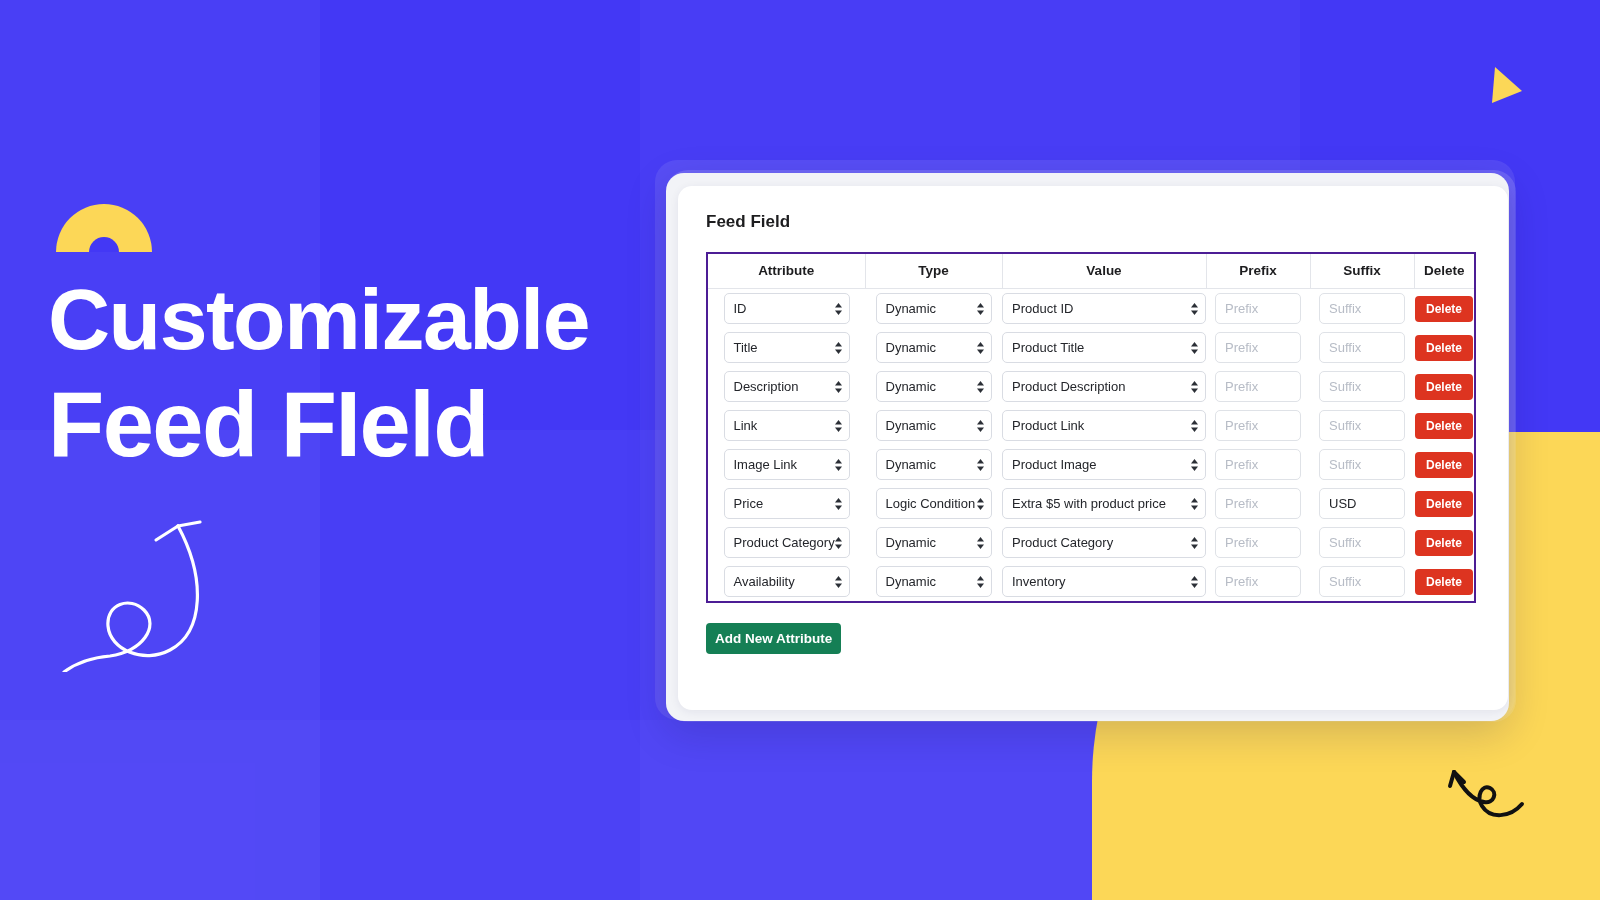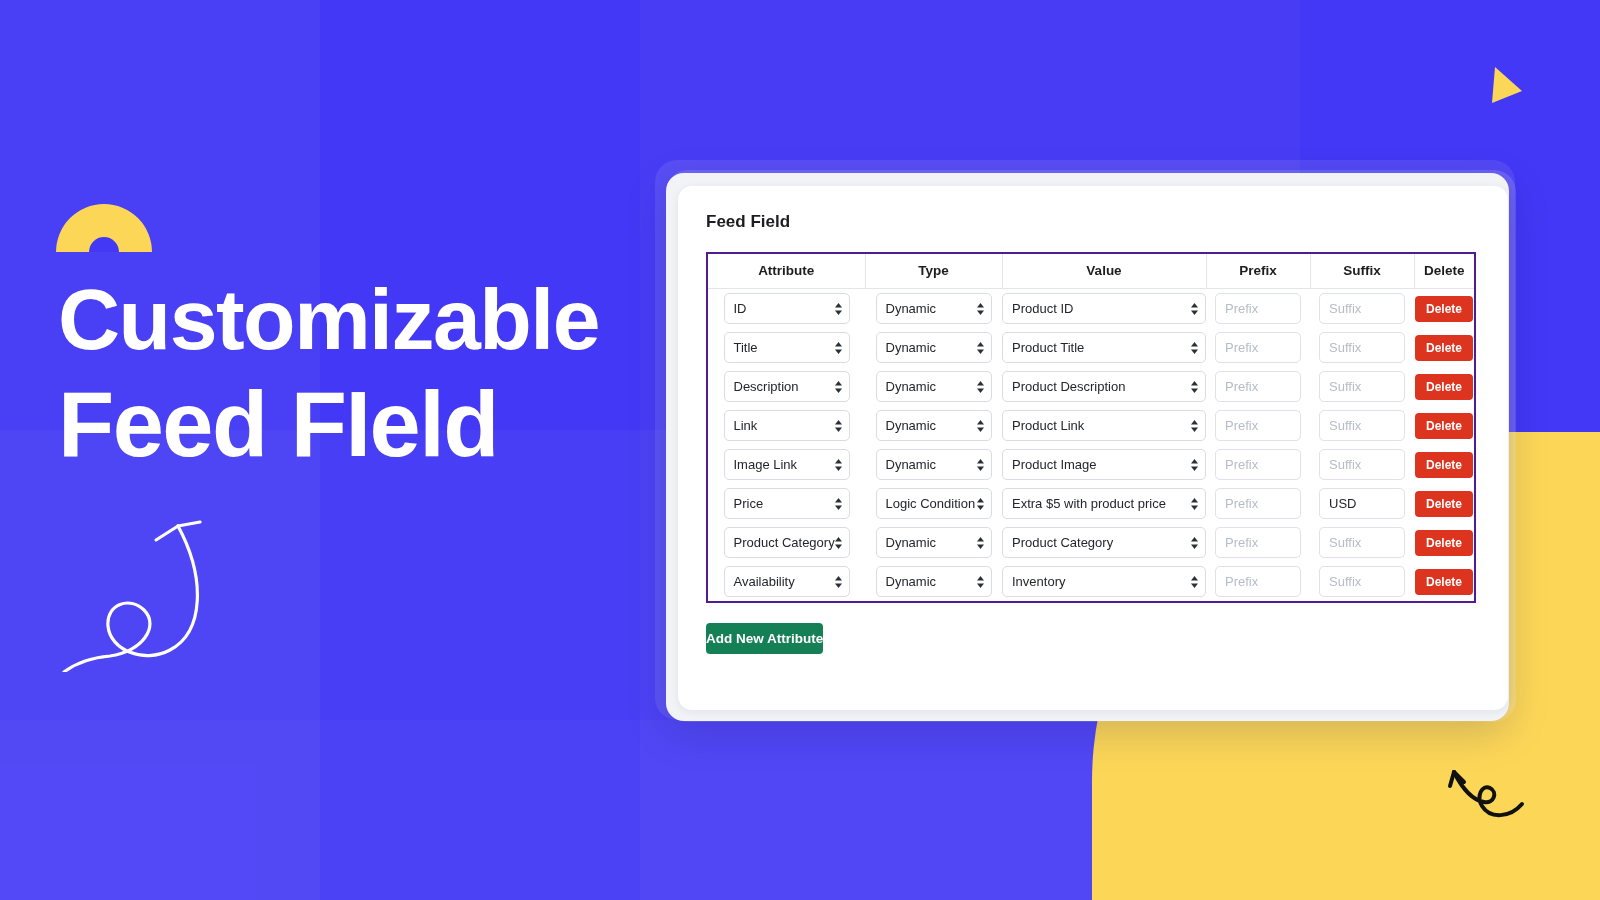--- a/index.html
+++ b/index.html
@@ -68,21 +68,21 @@
     width: 44px; height: 44px;
   }
 
   
   .swirl-white { position: absolute; left: 52px; top: 492px; width: 180px; height: 180px; }
   .swirl-black { position: absolute; left: 1442px; top: 762px; width: 90px; height: 62px; }
 
   
   .headline {
     position: absolute;
-    left: 58px; top: 268px;
+    left: 48px; top: 268px;
     color: #ffffff;
     font-weight: 700;
     letter-spacing: -1.5px;
   }
   .headline .l1 { font-size: 86px; line-height: 102px; display:block; }
   .headline .l2 { font-size: 92px; line-height: 108px; display:block; }
 
   
   .stack-back-2 {
     position: absolute;
@@ -203,21 +203,21 @@
     font-family: "Liberation Sans", sans-serif;
   }
   .btn-add {
     margin-top: 20px;
     background: #157f55;
     color: #ffffff;
     border: none;
     border-radius: 4px;
     font-size: 13.5px;
     font-weight: 700;
-    padding: 8px 0;
+    padding: 8px 9px;
     cursor: pointer;
     font-family: "Liberation Sans", sans-serif;
   }
 </style>
 </head>
 <body>
 
 <div class="stage">
 
   <div class="bg-band b1"></div>

